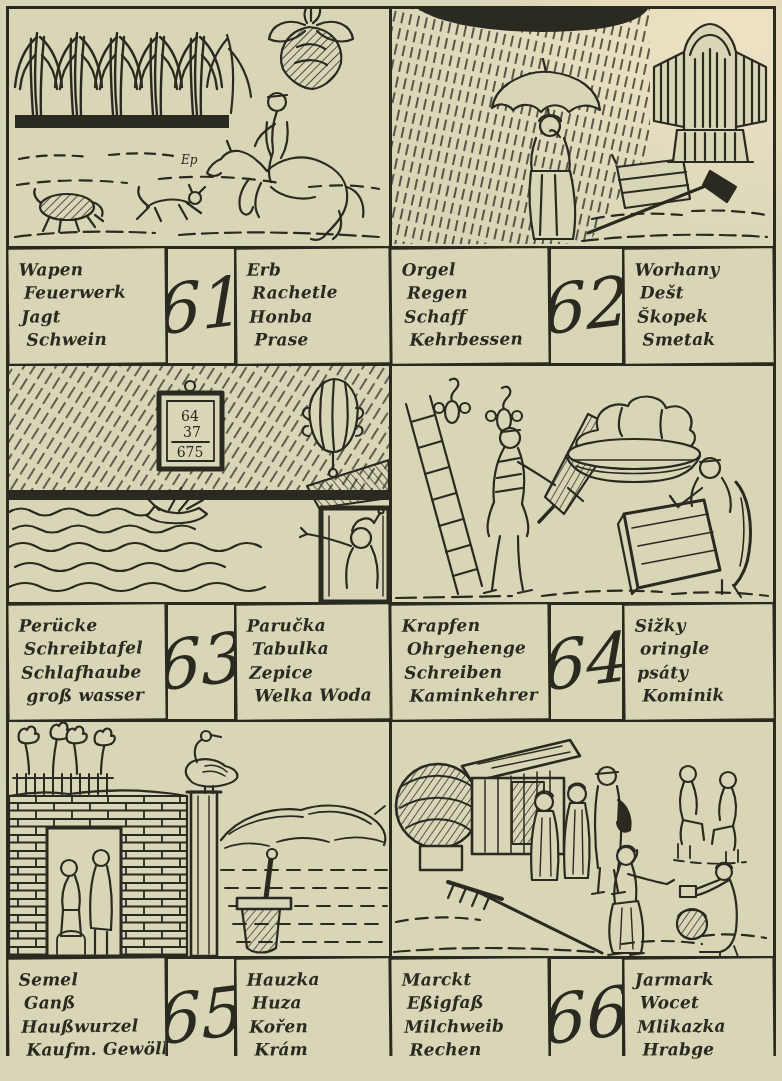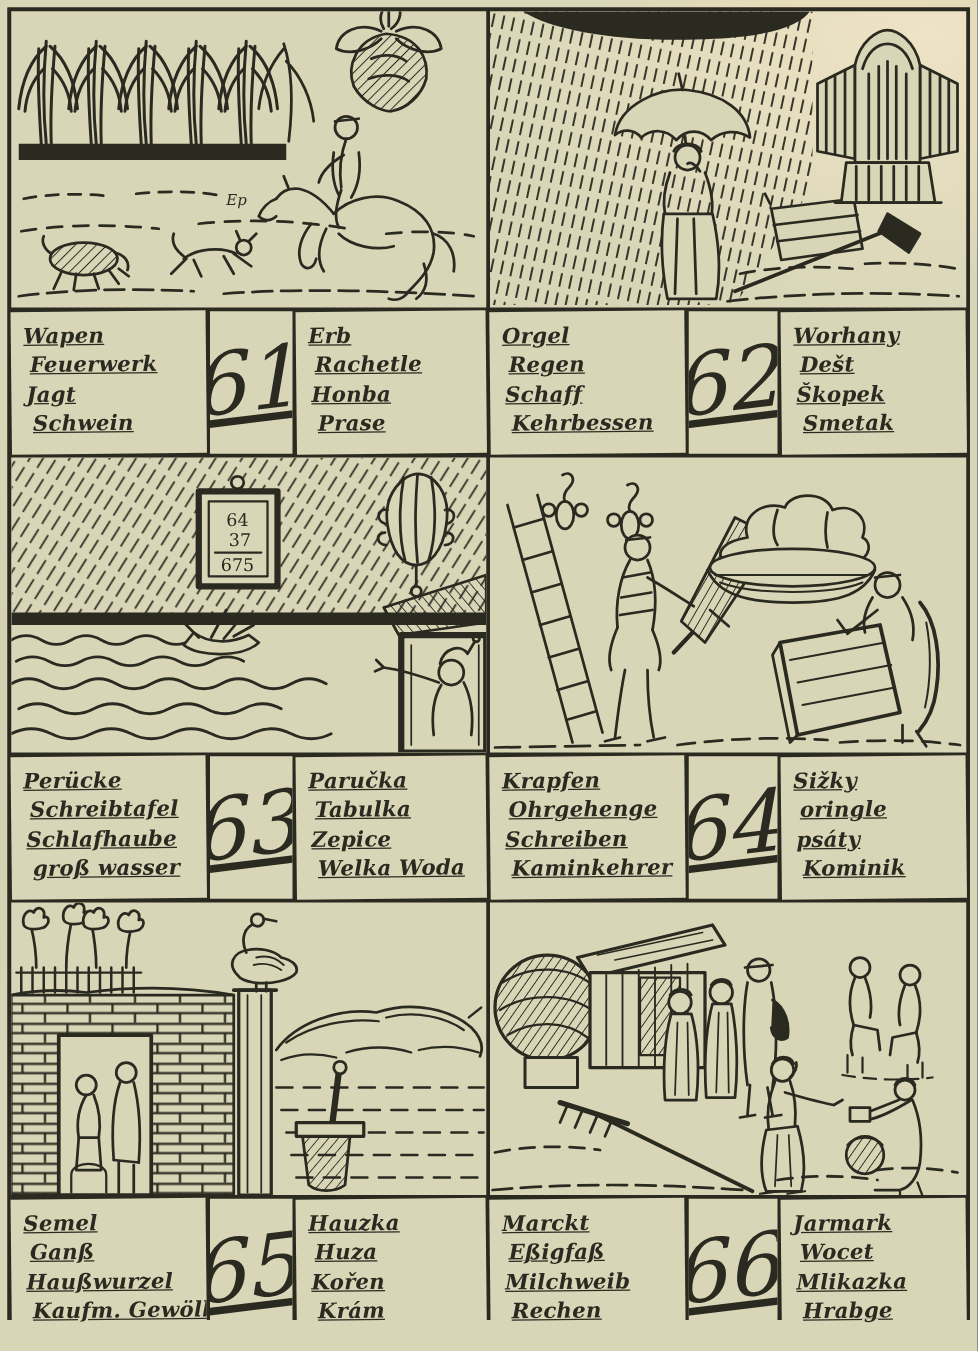--- a/index.html
+++ b/index.html
@@ -9,21 +9,21 @@
     background:
       radial-gradient(ellipse 340px 240px at 88% 6%, rgba(243,226,188,.9), rgba(243,226,188,0) 70%),
       radial-gradient(ellipse 500px 380px at 15% 55%, rgba(110,105,70,.07), rgba(110,105,70,0) 70%),
       #d9d6b8;
     font-family:"DejaVu Serif", serif; color:#2b2a20;
   }
   .frame{
     display:grid; width:770px; height:1050px; box-sizing:border-box;
     grid-template-columns:156px 66px 152px 156px 71px 148px;
     grid-template-rows:237px 114px 236px 114px 234px 113px;
-    gap:3px; background:#2b2a20; border:3px solid #2b2a20;text-decoration:underline;
+    gap:3px; background:#2b2a20; border:3px solid #2b2a20;
   }
   .cell{background:#d9d6b8; overflow:hidden;}
   .scene{background:#d9d6b8;}
   .scene svg{display:block;width:100%;height:100%;}
   .scene--light{background:radial-gradient(ellipse at 92% 8%, #eee3c4, #d9d6b8 75%);}
   .span3a{grid-column:1 / span 3;}
   .span3b{grid-column:4 / span 3;}
   .text-cell{padding:9px 4px 4px 10px; transform:rotate(-0.6deg);}
   .tline{
     font-style:italic; font-weight:700; font-size:17px; line-height:1.38;

